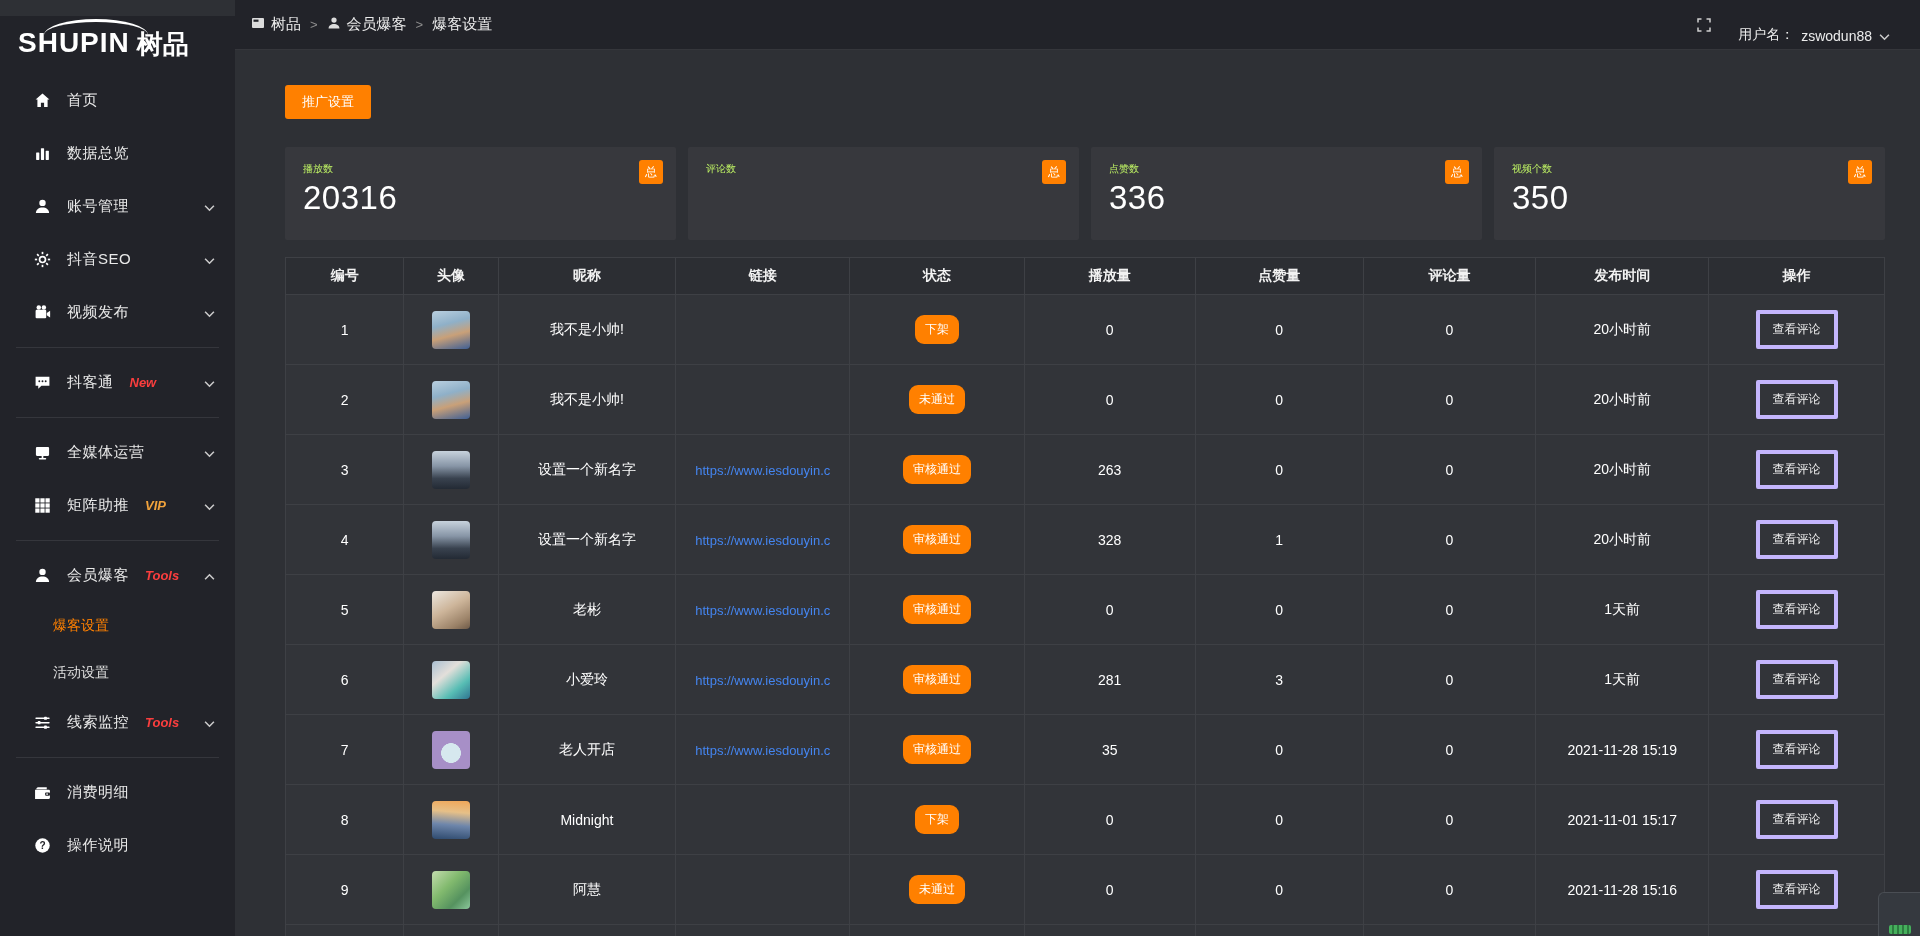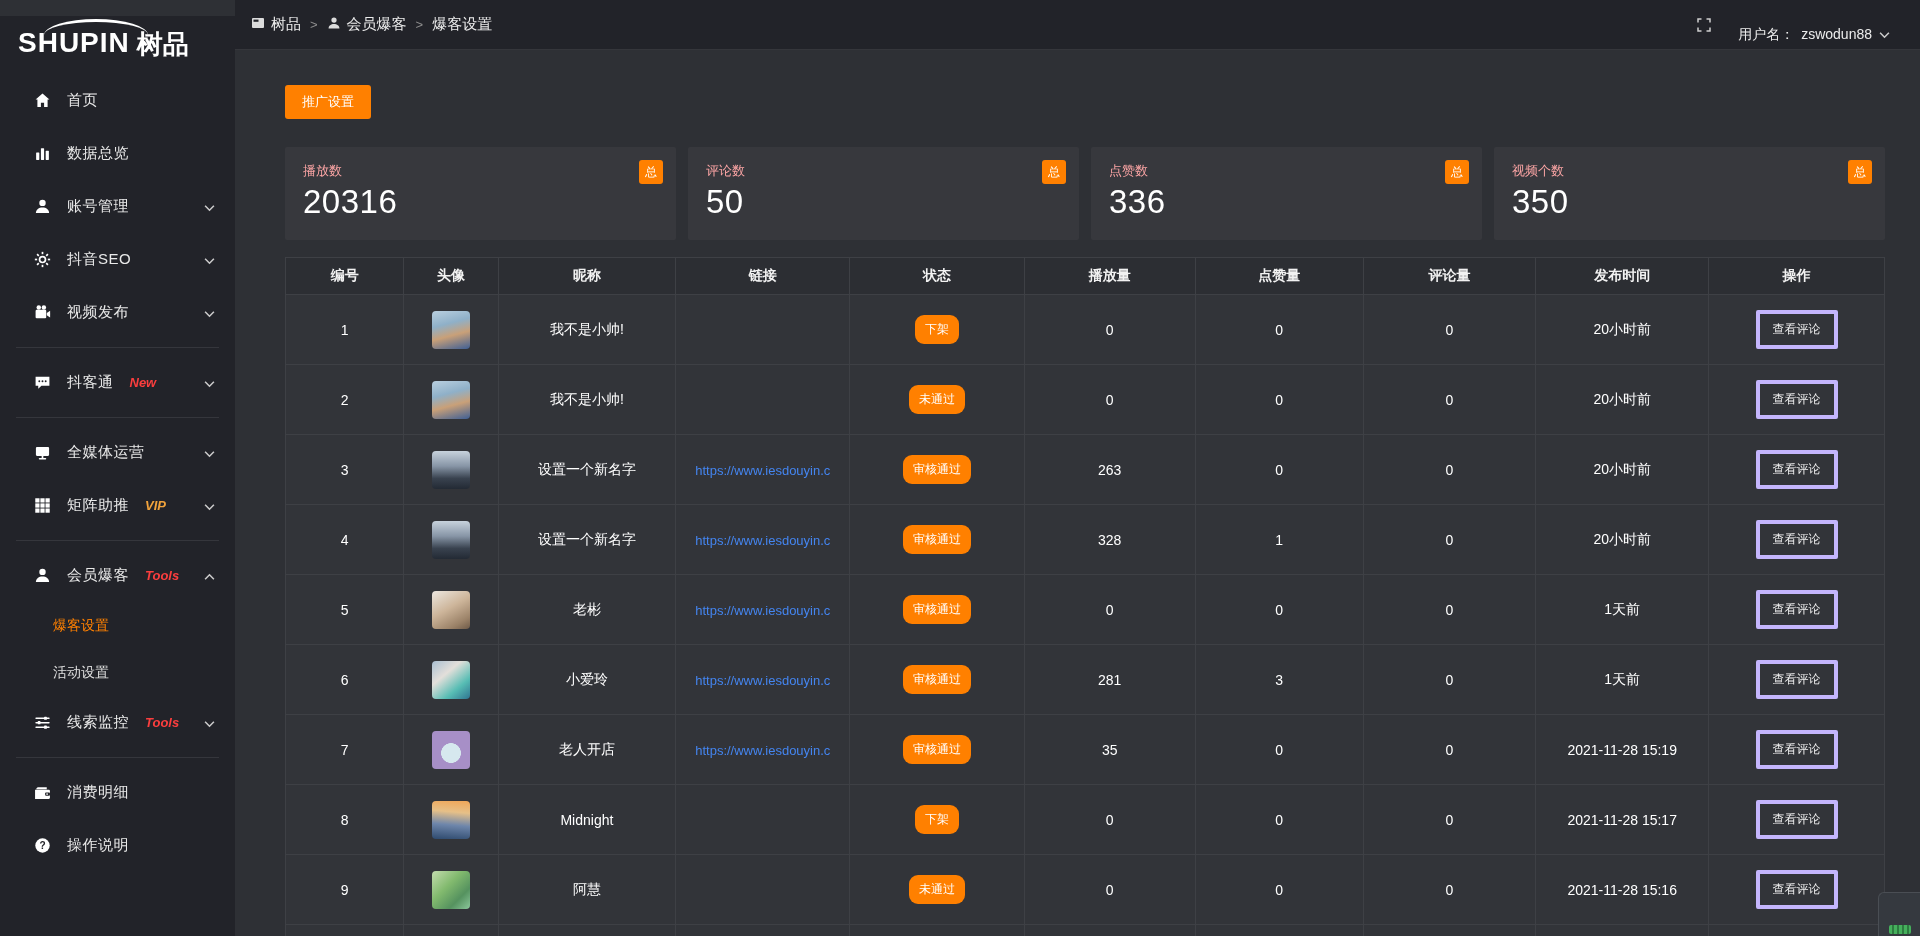--- a/index.html
+++ b/index.html
@@ -24,28 +24,28 @@
   .sdivider { border-top:1px solid #35363c; margin:8px 16px; }
   
   .main { margin-left:235px; }
   .topbar { height:50px; background:#222329; border-bottom:1px solid #35363b;
     display:flex; align-items:center; justify-content:space-between; padding:0 30px 0 16px; }
   .crumbs { display:flex; align-items:center; gap:9px; }
   .crumb { display:flex; align-items:center; gap:6px; color:#ececec; font-size:15px; cursor:pointer; }
   .crumb-sep { color:#8d8d8d; font-size:13px; }
   .user-area { display:flex; align-items:center; gap:26px; }
   .fs-btn { display:flex; cursor:pointer; }
-  .user-menu { display:flex; align-items:flex-start; gap:7px; color:#ececec; font-size:14px; cursor:pointer;margin-top:20px; }
+  .user-menu { display:flex; align-items:flex-end; gap:7px; color:#ececec; font-size:14px; cursor:pointer;margin-top:20px; }
   
   .content { padding:35px 35px 0 50px; }
   .promo-btn { background:#ff8000; color:#fff; font-size:13px; padding:8px 17px; border:none;
     border-radius:3px; cursor:pointer; font-family:inherit; }
   .stats-row { display:flex; gap:12px; margin-top:28px; }
   .card { flex:1; background:#37383d; height:93px; position:relative; padding:15px 18px; border-radius:2px; }
-  .card-label { font-size:13px; color:#fca5a5; }
+  .card-label { font-size:10px; color:#bef264; }
   .card-value { font-size:33px; color:#fff; margin-top:3px; letter-spacing:0.5px; }
   .card-badge { position:absolute; top:13px; right:13px; background:#ff8000; color:#fff; font-size:12px;
     width:24px; height:24px; line-height:24px; text-align:center; border-radius:3px; }
   
   .table-wrap { margin-top:17px; }
   table { width:100%; border-collapse:collapse; table-layout:fixed; background:#323439; }
   th { background:#2c2e33; height:37px; font-size:14px; color:#f2f2f2; font-weight:bold;
     border:1px solid #3e4045; text-align:center; }
   td { height:70px; text-align:center; font-size:14px; color:#fff; border:1px solid #3e4045;
     overflow:hidden; white-space:nowrap; }
@@ -334,21 +334,20 @@
     <button class="promo-btn">推广设置</button>
 
     <div class="stats-row">
       <div class="card">
         <div class="card-label">播放数</div>
         <div class="card-value">20316</div>
         <div class="card-badge">总</div>
       </div>
       <div class="card">
         <div class="card-label">评论数</div>
-        <div class="card-value">50</div>
         <div class="card-badge">总</div>
       </div>
       <div class="card">
         <div class="card-label">点赞数</div>
         <div class="card-value">336</div>
         <div class="card-badge">总</div>
       </div>
       <div class="card">
         <div class="card-label">视频个数</div>
         <div class="card-value">350</div>
@@ -487,21 +486,21 @@
             <td>8</td>
             <td>
                 <div class="avatar" style="background:linear-gradient(185deg,#f0a658 0%,#e6c088 30%,#6e86ab 62%,#2e4a6e 100%)"></div>
               </td>
             <td>Midnight</td>
             <td><a class="tlink"></a></td>
             <td><span class="status">下架</span></td>
             <td>0</td>
             <td>0</td>
             <td>0</td>
-            <td>2021-11-28 15:17</td>
+            <td>2021-11-01 15:17</td>
             <td><button class="view-btn">查看评论</button></td>
           </tr>
           <tr>
             <td>9</td>
             <td>
                 <div class="avatar" style="background:linear-gradient(135deg,#c3dcae 0%,#82ba6e 40%,#55925f 72%,#8cc89c 100%)"></div>
               </td>
             <td>阿慧</td>
             <td><a class="tlink"></a></td>
             <td><span class="status">未通过</span></td>

